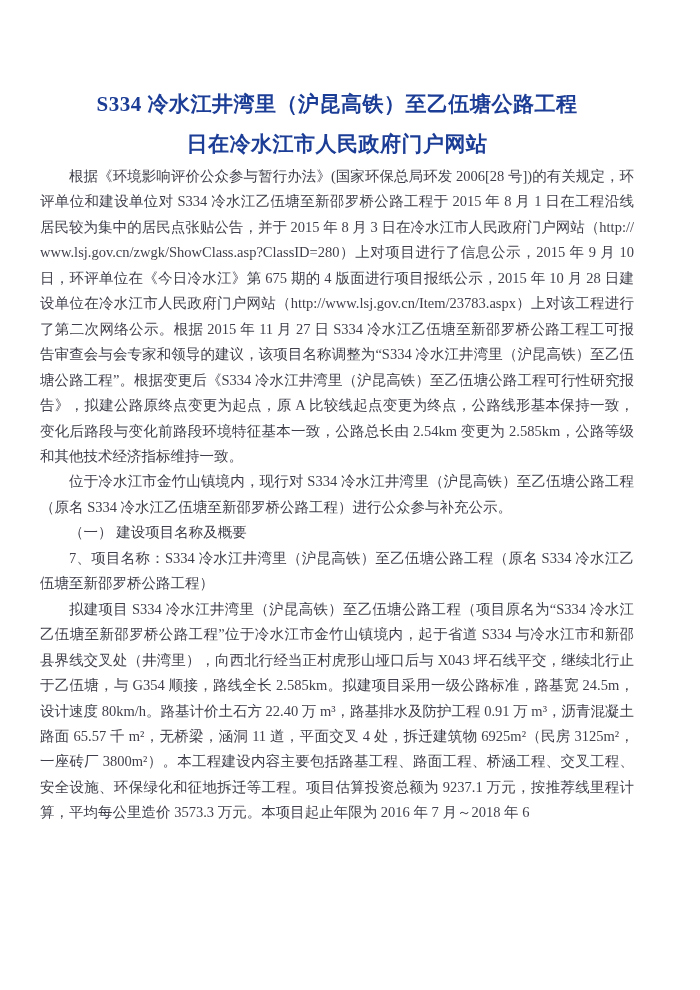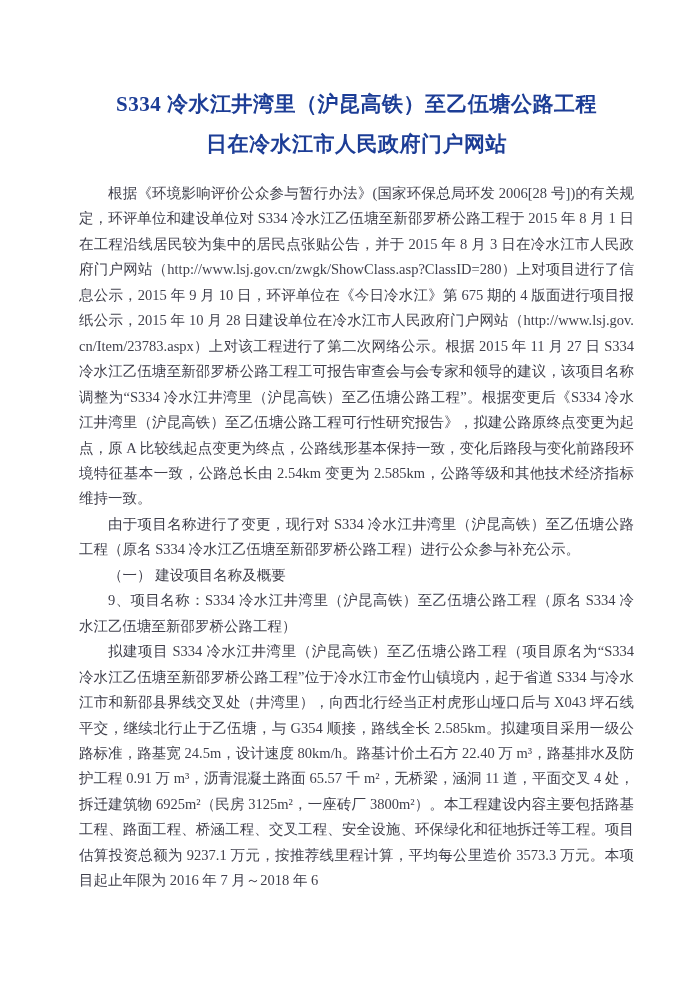--- a/index.html
+++ b/index.html
@@ -7,36 +7,35 @@
     padding: 0;
     background: #ffffff;
   }
   .page {
     position: relative;
     width: 700px;
     height: 990px;
     margin: 0 auto;
     background: #ffffff;
     box-sizing: border-box;
-    padding: 84px 66px 0 79px;
+    padding: 84px 66px 0 40px;
     overflow: hidden;
     font-family: "Liberation Serif", "DejaVu Serif", serif;
   }
   .doc-title {
     margin: 0;
     text-align: center;
     color: #1c3d96;
     font-size: 21px;
     font-weight: bold;
     line-height: 40px;
     font-family: "Liberation Serif", "DejaVu Serif", serif;
     letter-spacing: 0.5px;
   }
   .doc-body {
-    margin-top: 17px;
   }
   .doc-body p {
     margin: 0;
     color: #3f3f4b;
     font-size: 14.5px;
     line-height: 25.45px;
     text-align: justify;
     text-justify: inter-ideograph;
     text-indent: 2em;
     word-break: break-all;
@@ -44,18 +43,18 @@
 </style>
 </head>
 <body>
 
 <div class="page">
   <h1 class="doc-title">S334 冷水江井湾里（沪昆高铁）至乙伍塘公路工程</h1>
   <h1 class="doc-title">日在冷水江市人民政府门户网站</h1>
 
   <div class="doc-body">
     <p>根据《环境影响评价公众参与暂行办法》(国家环保总局环发 2006[28 号])的有关规定，环评单位和建设单位对 S334 冷水江乙伍塘至新邵罗桥公路工程于 2015 年 8 月 1 日在工程沿线居民较为集中的居民点张贴公告，并于 2015 年 8 月 3 日在冷水江市人民政府门户网站（http://www.lsj.gov.cn/zwgk/ShowClass.asp?ClassID=280）上对项目进行了信息公示，2015 年 9 月 10 日，环评单位在《今日冷水江》第 675 期的 4 版面进行项目报纸公示，2015 年 10 月 28 日建设单位在冷水江市人民政府门户网站（http://www.lsj.gov.cn/Item/23783.aspx）上对该工程进行了第二次网络公示。根据 2015 年 11 月 27 日 S334 冷水江乙伍塘至新邵罗桥公路工程工可报告审查会与会专家和领导的建议，该项目名称调整为“S334 冷水江井湾里（沪昆高铁）至乙伍塘公路工程”。根据变更后《S334 冷水江井湾里（沪昆高铁）至乙伍塘公路工程可行性研究报告》，拟建公路原终点变更为起点，原 A 比较线起点变更为终点，公路线形基本保持一致，变化后路段与变化前路段环境特征基本一致，公路总长由 2.54km 变更为 2.585km，公路等级和其他技术经济指标维持一致。</p>
-    <p>由于项目名称进行了变更，现行对 S334 冷水江井湾里（沪昆高铁）至乙伍塘公路工程（原名 S334 冷水江乙伍塘至新邵罗桥公路工程）进行公众参与补充公示。</p>
+    <p>位于冷水江市金竹山镇境内，现行对 S334 冷水江井湾里（沪昆高铁）至乙伍塘公路工程（原名 S334 冷水江乙伍塘至新邵罗桥公路工程）进行公众参与补充公示。</p>
     <p>（一） 建设项目名称及概要</p>
-    <p>9、项目名称：S334 冷水江井湾里（沪昆高铁）至乙伍塘公路工程（原名 S334 冷水江乙伍塘至新邵罗桥公路工程）</p>
+    <p>7、项目名称：S334 冷水江井湾里（沪昆高铁）至乙伍塘公路工程（原名 S334 冷水江乙伍塘至新邵罗桥公路工程）</p>
     <p>拟建项目 S334 冷水江井湾里（沪昆高铁）至乙伍塘公路工程（项目原名为“S334 冷水江乙伍塘至新邵罗桥公路工程”位于冷水江市金竹山镇境内，起于省道 S334 与冷水江市和新邵县界线交叉处（井湾里），向西北行经当正村虎形山垭口后与 X043 坪石线平交，继续北行止于乙伍塘，与 G354 顺接，路线全长 2.585km。拟建项目采用一级公路标准，路基宽 24.5m，设计速度 80km/h。路基计价土石方 22.40 万 m³，路基排水及防护工程 0.91 万 m³，沥青混凝土路面 65.57 千 m²，无桥梁，涵洞 11 道，平面交叉 4 处，拆迁建筑物 6925m²（民房 3125m²，一座砖厂 3800m²）。本工程建设内容主要包括路基工程、路面工程、桥涵工程、交叉工程、安全设施、环保绿化和征地拆迁等工程。项目估算投资总额为 9237.1 万元，按推荐线里程计算，平均每公里造价 3573.3 万元。本项目起止年限为 2016 年 7 月～2018 年 6</p>
   </div>
 </div>
 
 </body></html>

